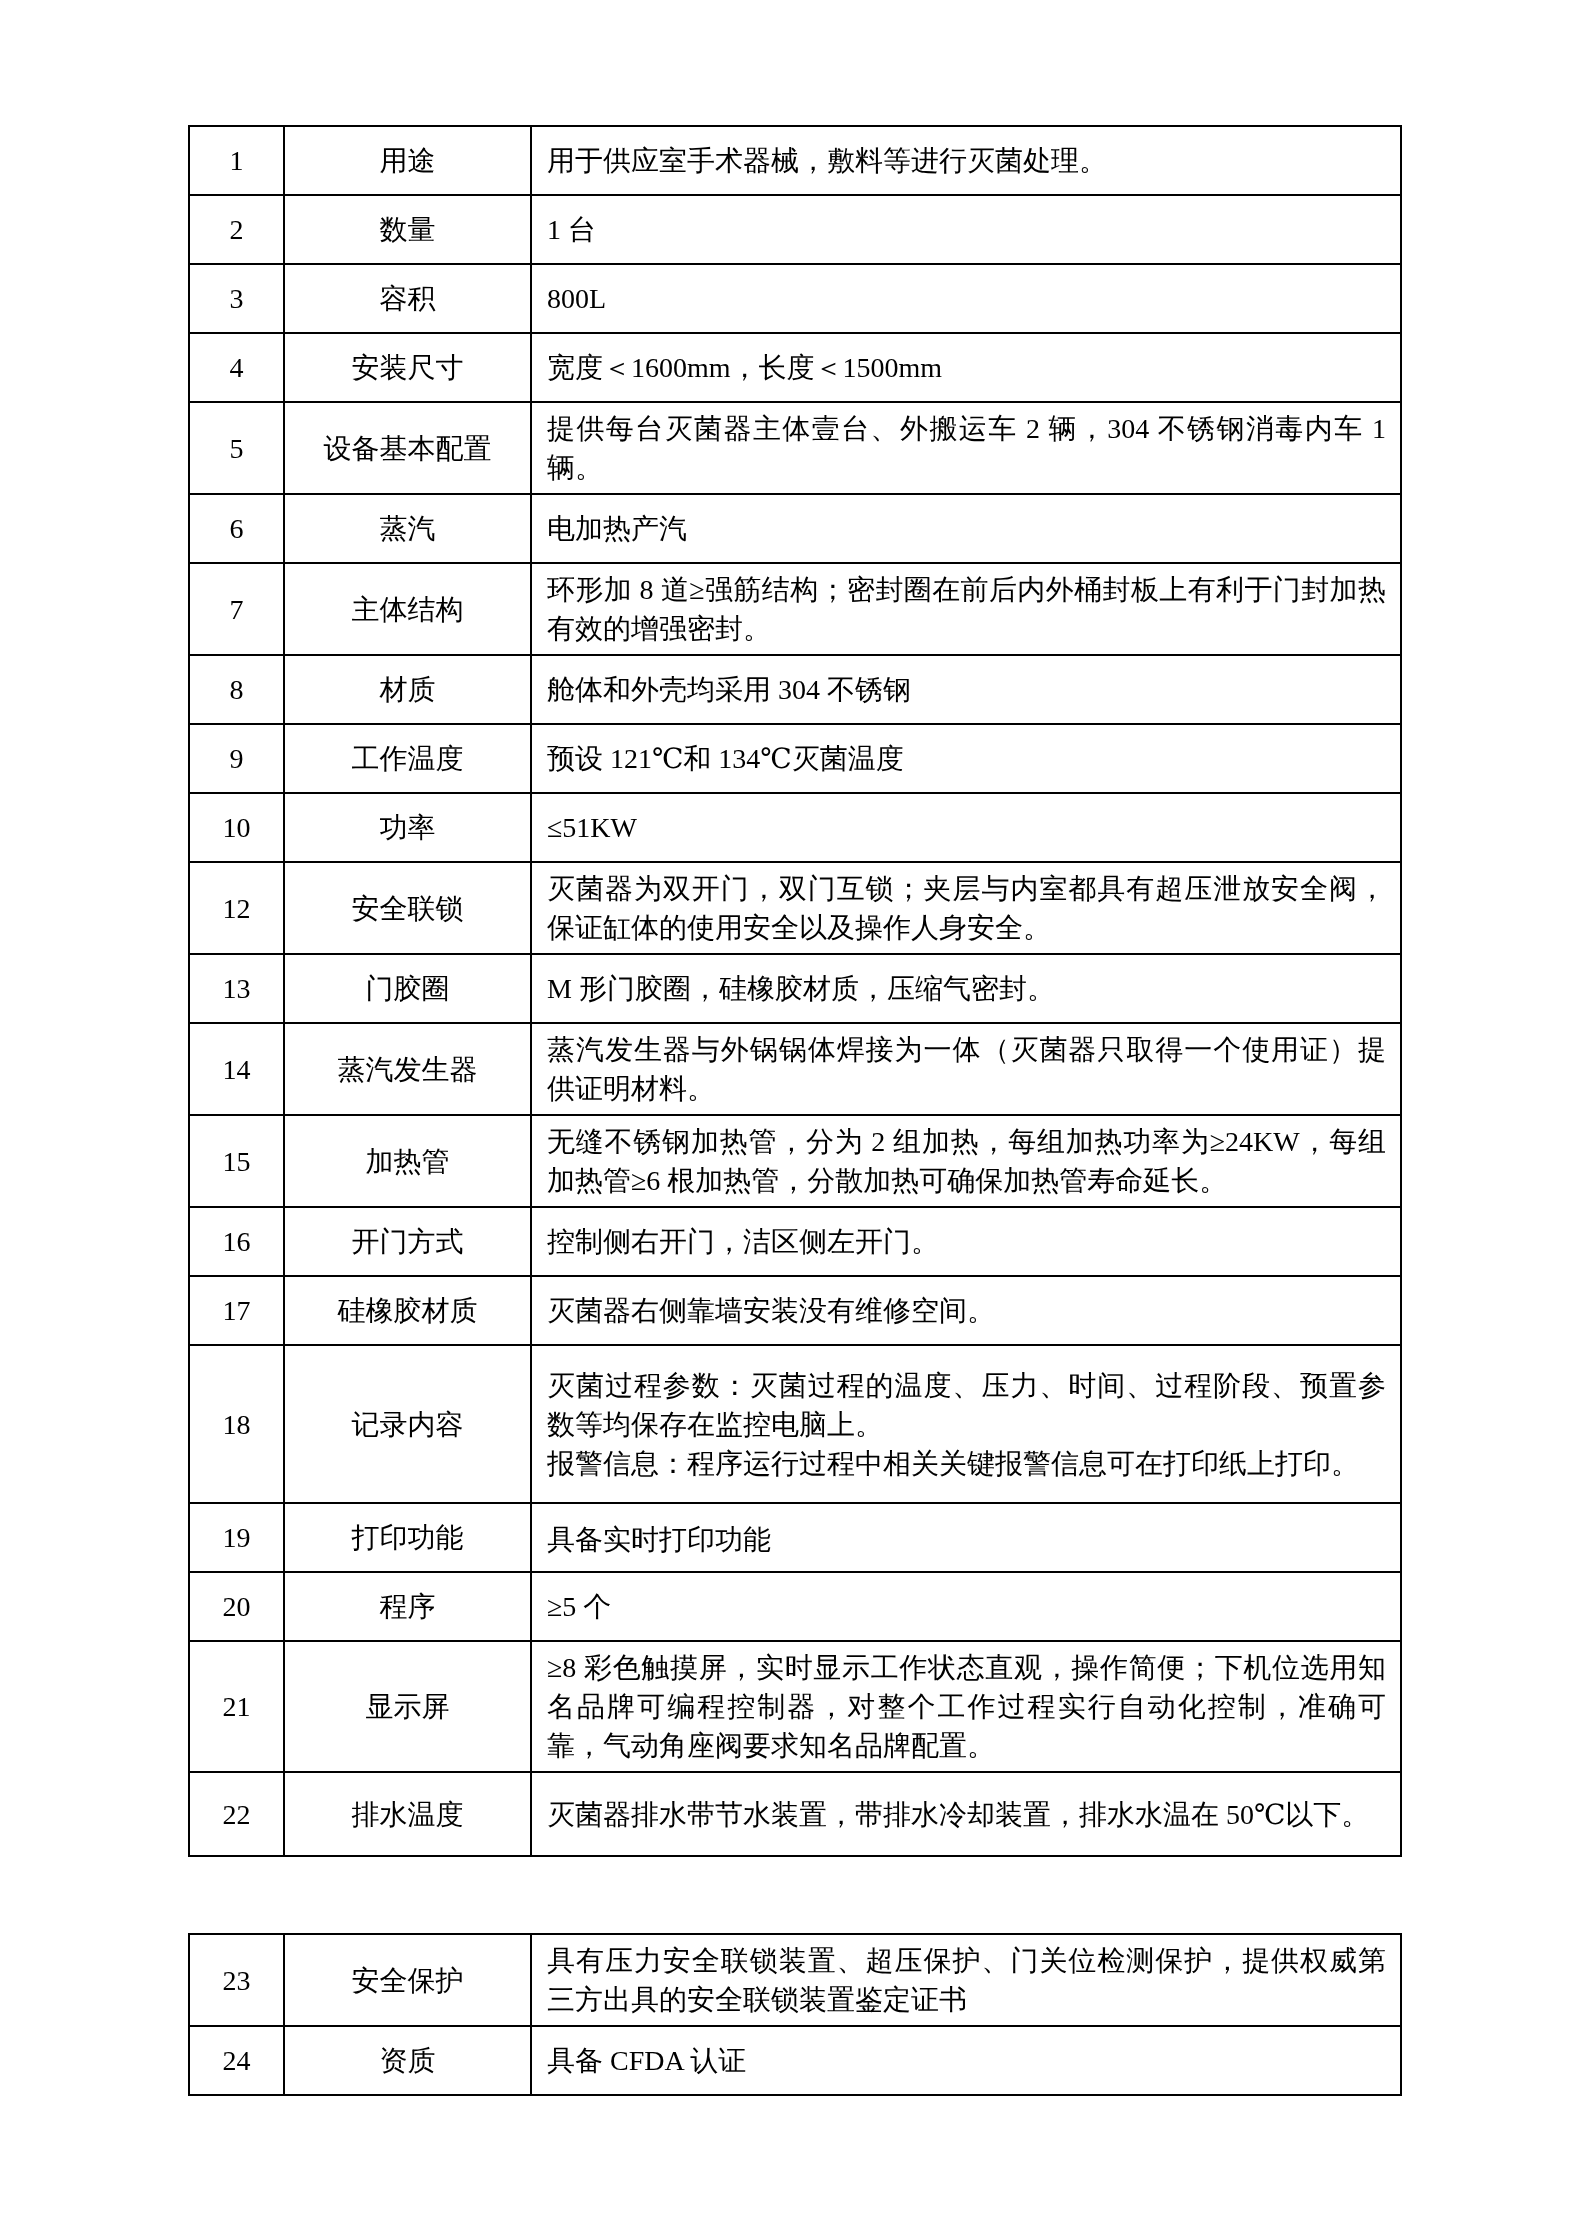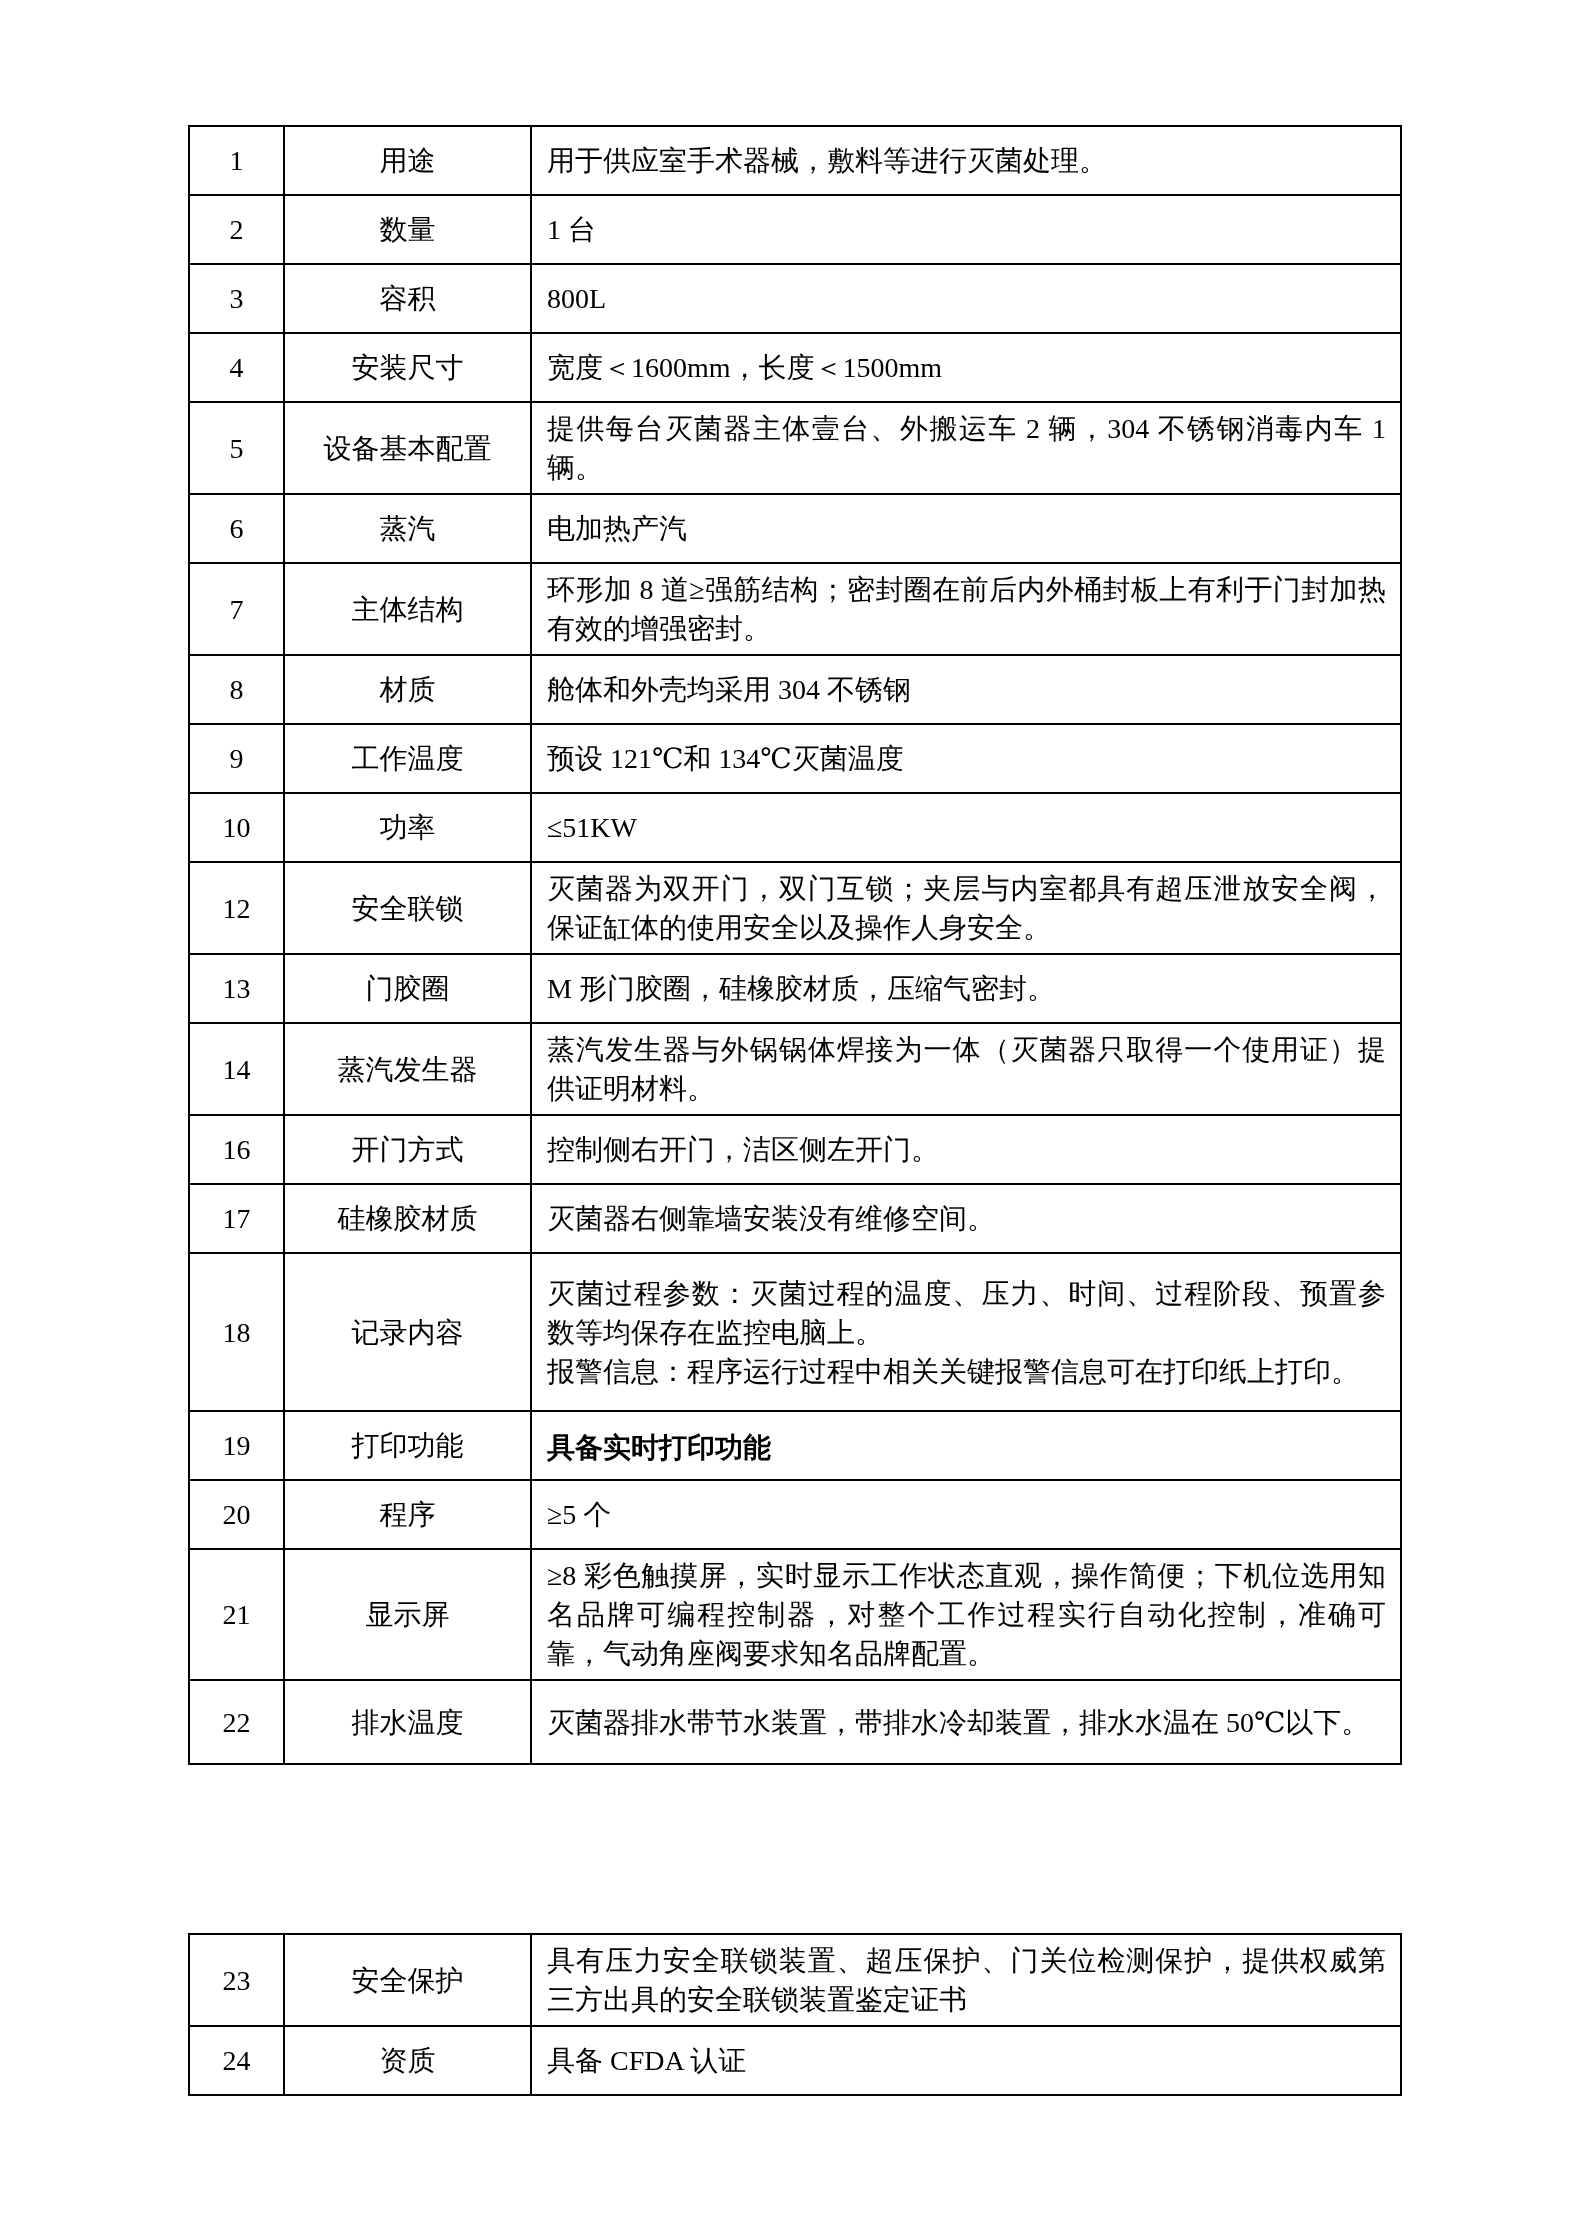--- a/index.html
+++ b/index.html
@@ -50,21 +50,21 @@
     padding: 6px 14px 6px 15px;
     white-space: pre-wrap;
   }
   tr.rh-1  { height: 69px;  }
   tr.rh-2  { height: 86px;  }
   tr.rh-18 { height: 158px; }
   tr.rh-19 { height: 69px; padding-left: 17px;  }
   tr.rh-21 { height: 126px; }
   tr.rh-22 { height: 84px;  }
   tr.rh-23 { height: 87px;  }
-  td.vtop { vertical-align: top; padding-top: 10px; font-weight: bold; }
+  td.vtop { vertical-align: top; padding-top: 10px; }
 </style>
 </head>
 <body>
 
 <div class="page">
 
   <table class="spec t1">
     <colgroup>
         <col class="c-no">
         <col class="c-label">
@@ -128,20 +128,25 @@
       </tr>
       <tr class="rh-1">
         <td class="no-cell">13</td>
         <td class="label-cell">门胶圈</td>
         <td class="value-cell">M 形门胶圈，硅橡胶材质，压缩气密封。</td>
       </tr>
       <tr class="rh-2">
         <td class="no-cell">14</td>
         <td class="label-cell">蒸汽发生器</td>
         <td class="value-cell">蒸汽发生器与外锅锅体焊接为一体（灭菌器只取得一个使用证）提供证明材料。</td>
+      </tr>
+      <tr class="rh-2">
+        <td class="no-cell">15</td>
+        <td class="label-cell">加热管</td>
+        <td class="value-cell">无缝不锈钢加热管，分为 2 组加热，每组加热功率为≥24KW，每组加热管≥6 根加热管，分散加热可确保加热管寿命延长。</td>
       </tr>
       <tr class="rh-1">
         <td class="no-cell">16</td>
         <td class="label-cell">开门方式</td>
         <td class="value-cell">控制侧右开门，洁区侧左开门。</td>
       </tr>
       <tr class="rh-1">
         <td class="no-cell">17</td>
         <td class="label-cell">硅橡胶材质</td>
         <td class="value-cell">灭菌器右侧靠墙安装没有维修空间。</td>

